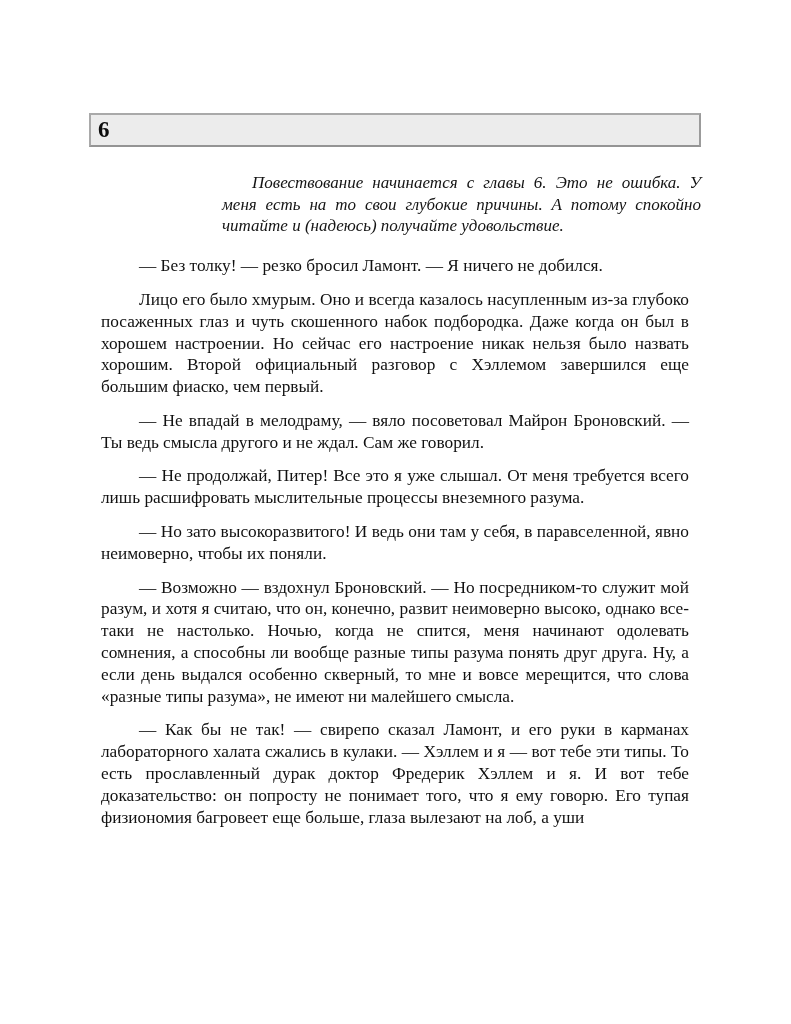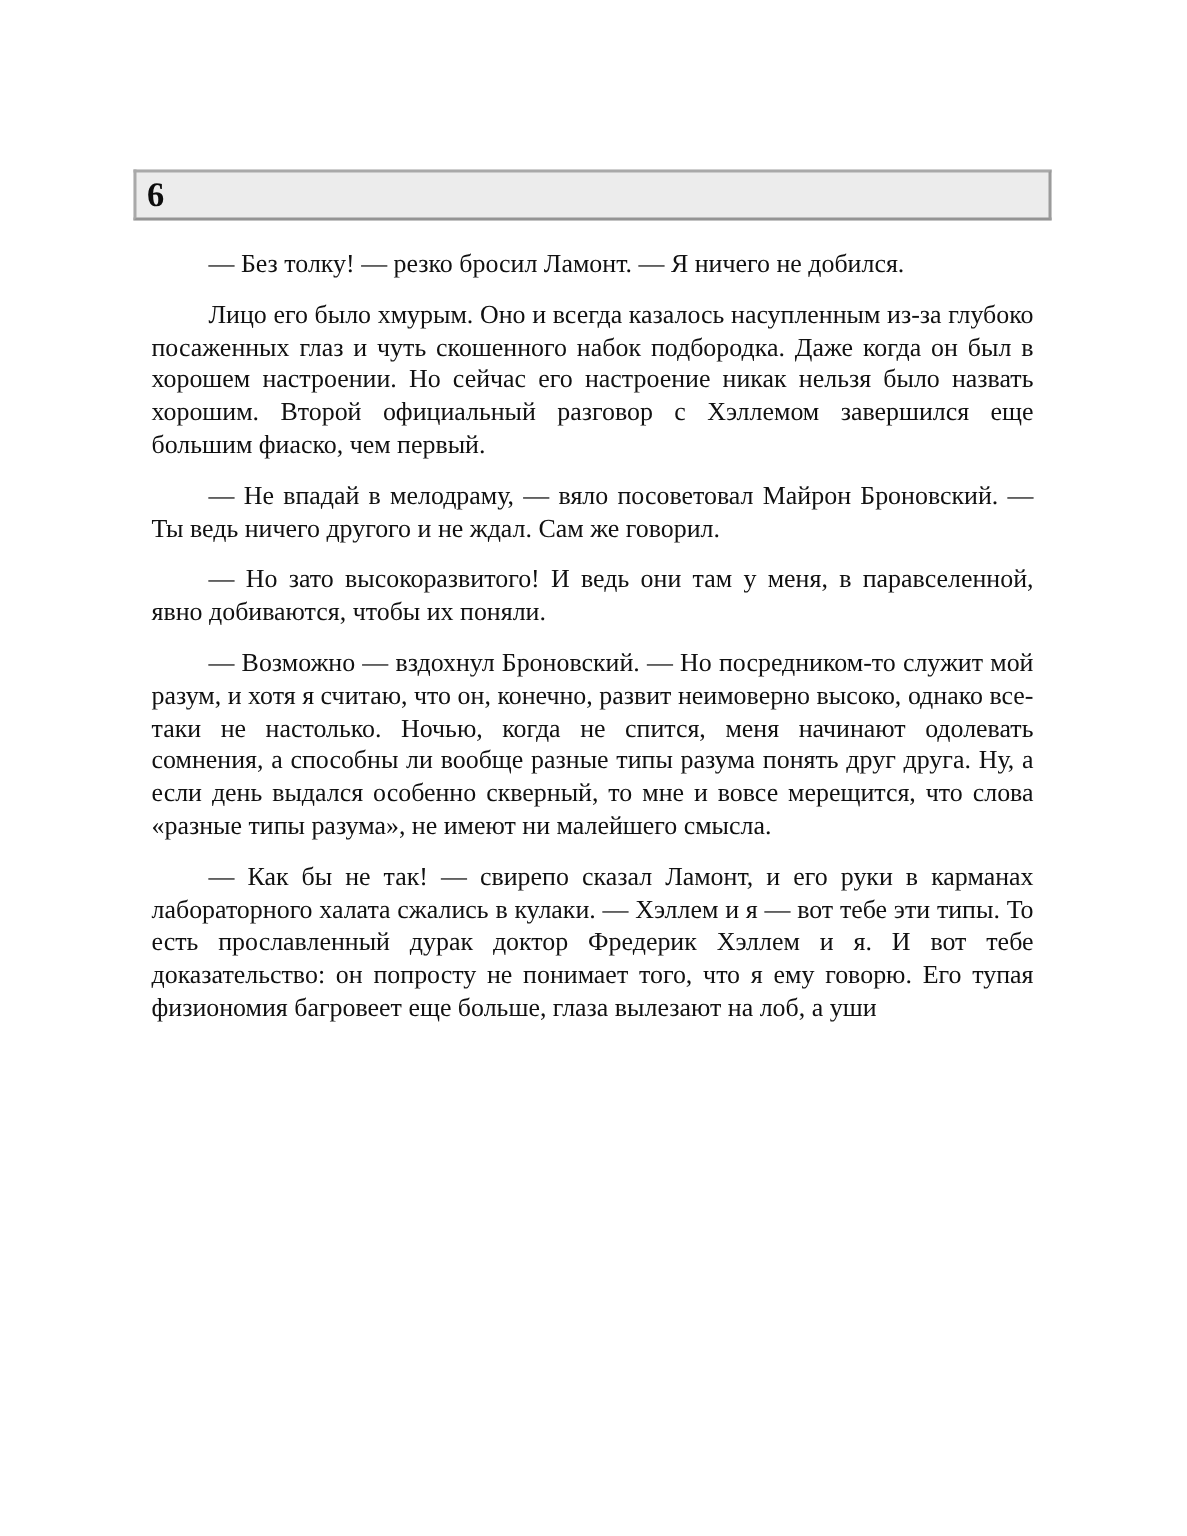--- a/index.html
+++ b/index.html
@@ -67,24 +67,26 @@
 </head>
 <body>
 
 <div class="page">
   <div class="column">
 
     <div class="chapter-box">
       <span class="chapter-num">6</span>
     </div>
 
+    <div class="epigraph">Повествование начинается с главы 6. Это не ошибка. У меня есть на то свои глубокие причины. А потому спокойно читайте и (надеюсь) получайте удовольствие.</div>
 
     <div class="body-text">
       <p>— Без толку! — резко бросил Ламонт. — Я ничего не добился.</p>
       <p>Лицо его было хмурым. Оно и всегда казалось насупленным из-за глубоко посаженных глаз и чуть скошенного набок подбородка. Даже когда он был в хорошем настроении. Но сейчас его настроение никак нельзя было назвать хорошим. Второй официальный разговор с Хэллемом завершился еще большим фиаско, чем первый.</p>
-      <p>— Не впадай в мелодраму, — вяло посоветовал Майрон Броновский. — Ты ведь ничего другого и не ждал. Сам же говорил.</p>
-      <p>— Но зато высокоразвитого! И ведь они там у меня, в паравселенной, явно добиваются, чтобы их поняли.</p>
+      <p>— Не впадай в мелодраму, — вяло посоветовал Майрон Броновский. — Ты ведь смысла другого и не ждал. Сам же говорил.</p>
+      <p>— Не продолжай, Питер! Все это я уже слышал. От меня требуется всего лишь расшифровать мыслительные процессы внеземного разума.</p>
+      <p>— Но зато высокоразвитого! И ведь они там у себя, в паравселенной, явно неимоверно, чтобы их поняли.</p>
       <p>— Возможно — вздохнул Броновский. — Но посредником-то служит мой разум, и хотя я считаю, что он, конечно, развит неимоверно высоко, однако все-таки не настолько. Ночью, когда не спится, меня начинают одолевать сомнения, а способны ли вообще разные типы разума понять друг друга. Ну, а если день выдался особенно скверный, то мне и вовсе мерещится, что слова «разные типы разума», не имеют ни малейшего смысла.</p>
       <p>— Как бы не так! — свирепо сказал Ламонт, и его руки в карманах лабораторного халата сжались в кулаки. — Хэллем и я — вот тебе эти типы. То есть прославленный дурак доктор Фредерик Хэллем и я. И вот тебе доказательство: он попросту не понимает того, что я ему говорю. Его тупая физиономия багровеет еще больше, глаза вылезают на лоб, а уши</p>
     </div>
 
   </div>
 </div>
 
 </body></html>

